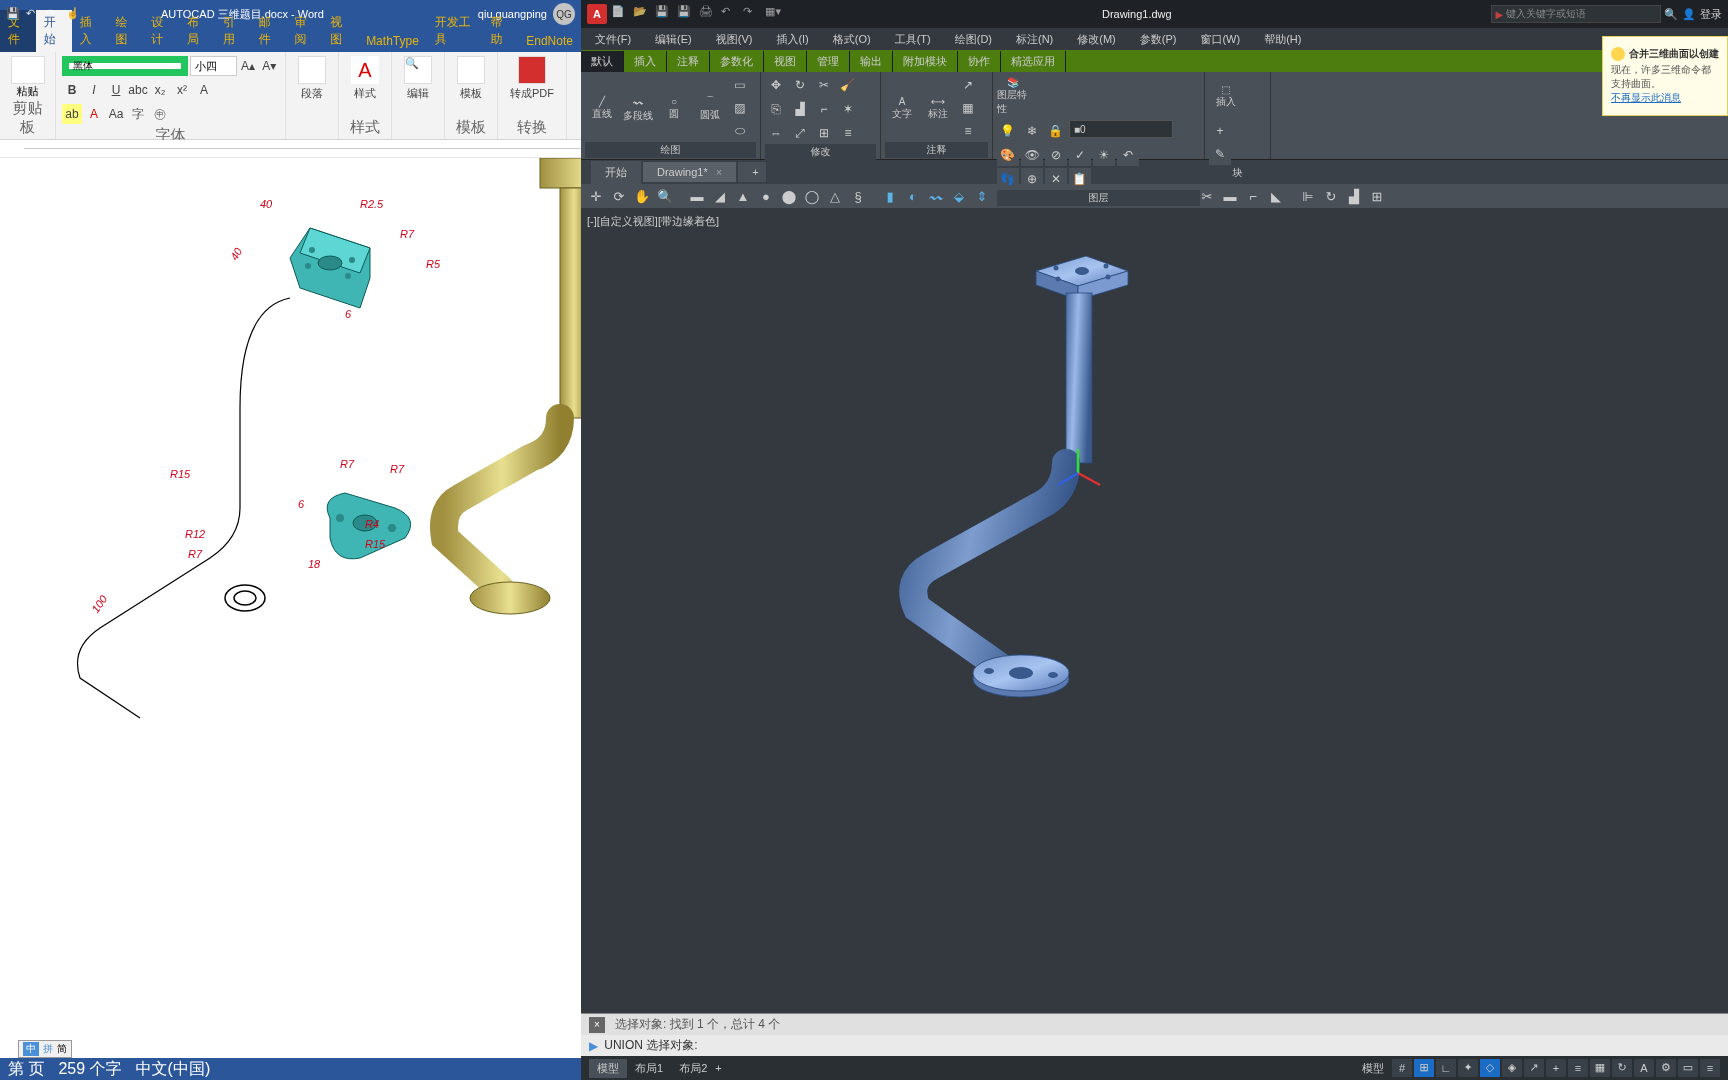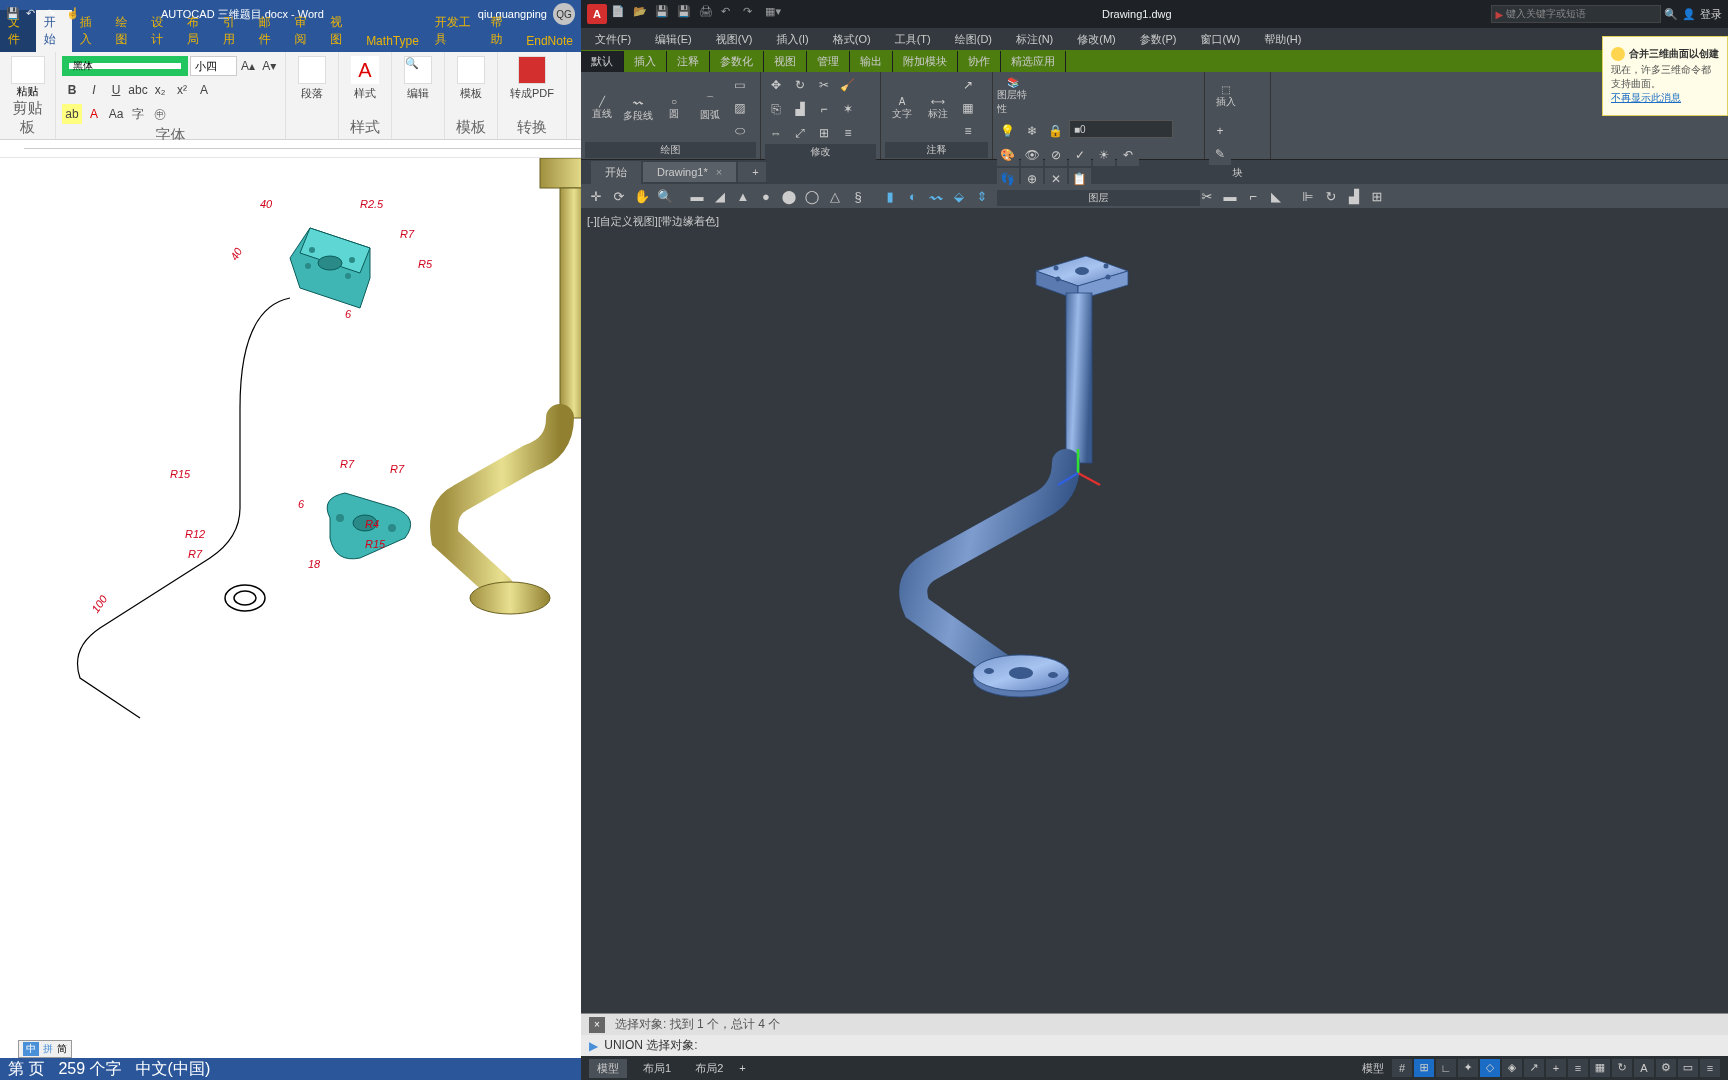--- a/index.html
+++ b/index.html
@@ -65,21 +65,21 @@
 .a-dtab .close{margin-left:8px;opacity:.6}
 .a-tools{height:24px;background:#4a5057;display:flex;align-items:center;padding:0 4px;gap:1px}
 .tbtn{width:22px;height:20px;display:flex;align-items:center;justify-content:center;color:#ccc;font-size:13px}
 .a-view{flex:1;background:#33393f;position:relative}
 .vlabel{position:absolute;top:6px;left:6px;font-size:11px;color:#ccc}
 .model3d{position:absolute;left:260px;top:30px;width:480px;height:480px}
 .a-cmd{background:#eaeaea;border-top:1px solid #888;font-size:12px}
 .a-cmd .line{padding:2px 8px;color:#333;display:flex;align-items:center;gap:6px}
 .a-cmd .line.hist{background:#e0e0e0;color:#555}
 .a-cmd .xbox{width:16px;height:16px;background:#666;color:#fff;display:flex;align-items:center;justify-content:center;font-size:10px;margin-right:4px}
-.a-status{height:24px;background:#2a2f34;display:flex;align-items:center;padding:0 8px;gap:8px;font-size:11px;color:#ccc}
+.a-status{height:24px;background:#2a2f34;display:flex;align-items:center;padding:0 8px;font-size:11px;color:#ccc}
 .a-status .mtab{padding:2px 8px;background:#4a5057}
 .a-status .right-icons{margin-left:auto;display:flex;gap:2px}
 .a-status .sic{width:20px;height:18px;background:#3a4047;display:flex;align-items:center;justify-content:center}
 .a-status .sic.on{background:#1a6cc4}
 
 
 .notif{position:absolute;top:36px;right:0;width:126px;background:#fffde7;border:1px solid #e0d060;padding:10px 8px;font-size:10px;color:#555;z-index:5}
 .notif .nt{font-weight:bold;color:#333;display:flex;align-items:center;gap:4px;margin-bottom:2px}
 .notif .bulb{width:14px;height:14px;background:#ffd54f;border-radius:50%}
 .notif a{color:#1a6cc4;text-decoration:underline;cursor:pointer}
@@ -208,21 +208,21 @@
           <circle cx="42" cy="32" r="3" fill="#2a8a87"></circle>
               <circle cx="82" cy="42" r="3" fill="#2a8a87"></circle>
           <circle cx="78" cy="58" r="3" fill="#2a8a87"></circle>
               <circle cx="38" cy="48" r="3" fill="#2a8a87"></circle>
         </g>
       </svg>
       <span class="dim" style="left:230px;top:20px">40</span>
       <span class="dim" style="left:200px;top:70px;transform:rotate(-60deg)">40</span>
       <span class="dim" style="left:330px;top:20px">R2.5</span>
       <span class="dim" style="left:370px;top:50px">R7</span>
-      <span class="dim" style="left:388px;top:80px">R5</span>
+      <span class="dim" style="left:396px;top:80px">R5</span>
       <span class="dim" style="left:315px;top:130px">6</span>
 
       <svg class="part" style="left:0;top:100px" width="320" height="420">
         <path d="M260,20 Q210,30 210,130 L210,230 Q210,260 180,280 L70,350 Q40,370 50,400 L110,440" fill="none" stroke="#000" stroke-width="1.2"></path>
       </svg>
 
       <svg class="part" style="left:260px;top:290px" width="160" height="120">
         <g transform="translate(10,10)">
           <path d="M30,40 Q20,20 45,15 L95,30 Q120,40 105,60 L60,80 Q35,85 30,60 Z" fill="#3fb6b3" stroke="#0a5c5a"></path>
           <ellipse cx="65" cy="45" rx="12" ry="8" fill="#2a8a87" stroke="#0a5c5a"></ellipse>

